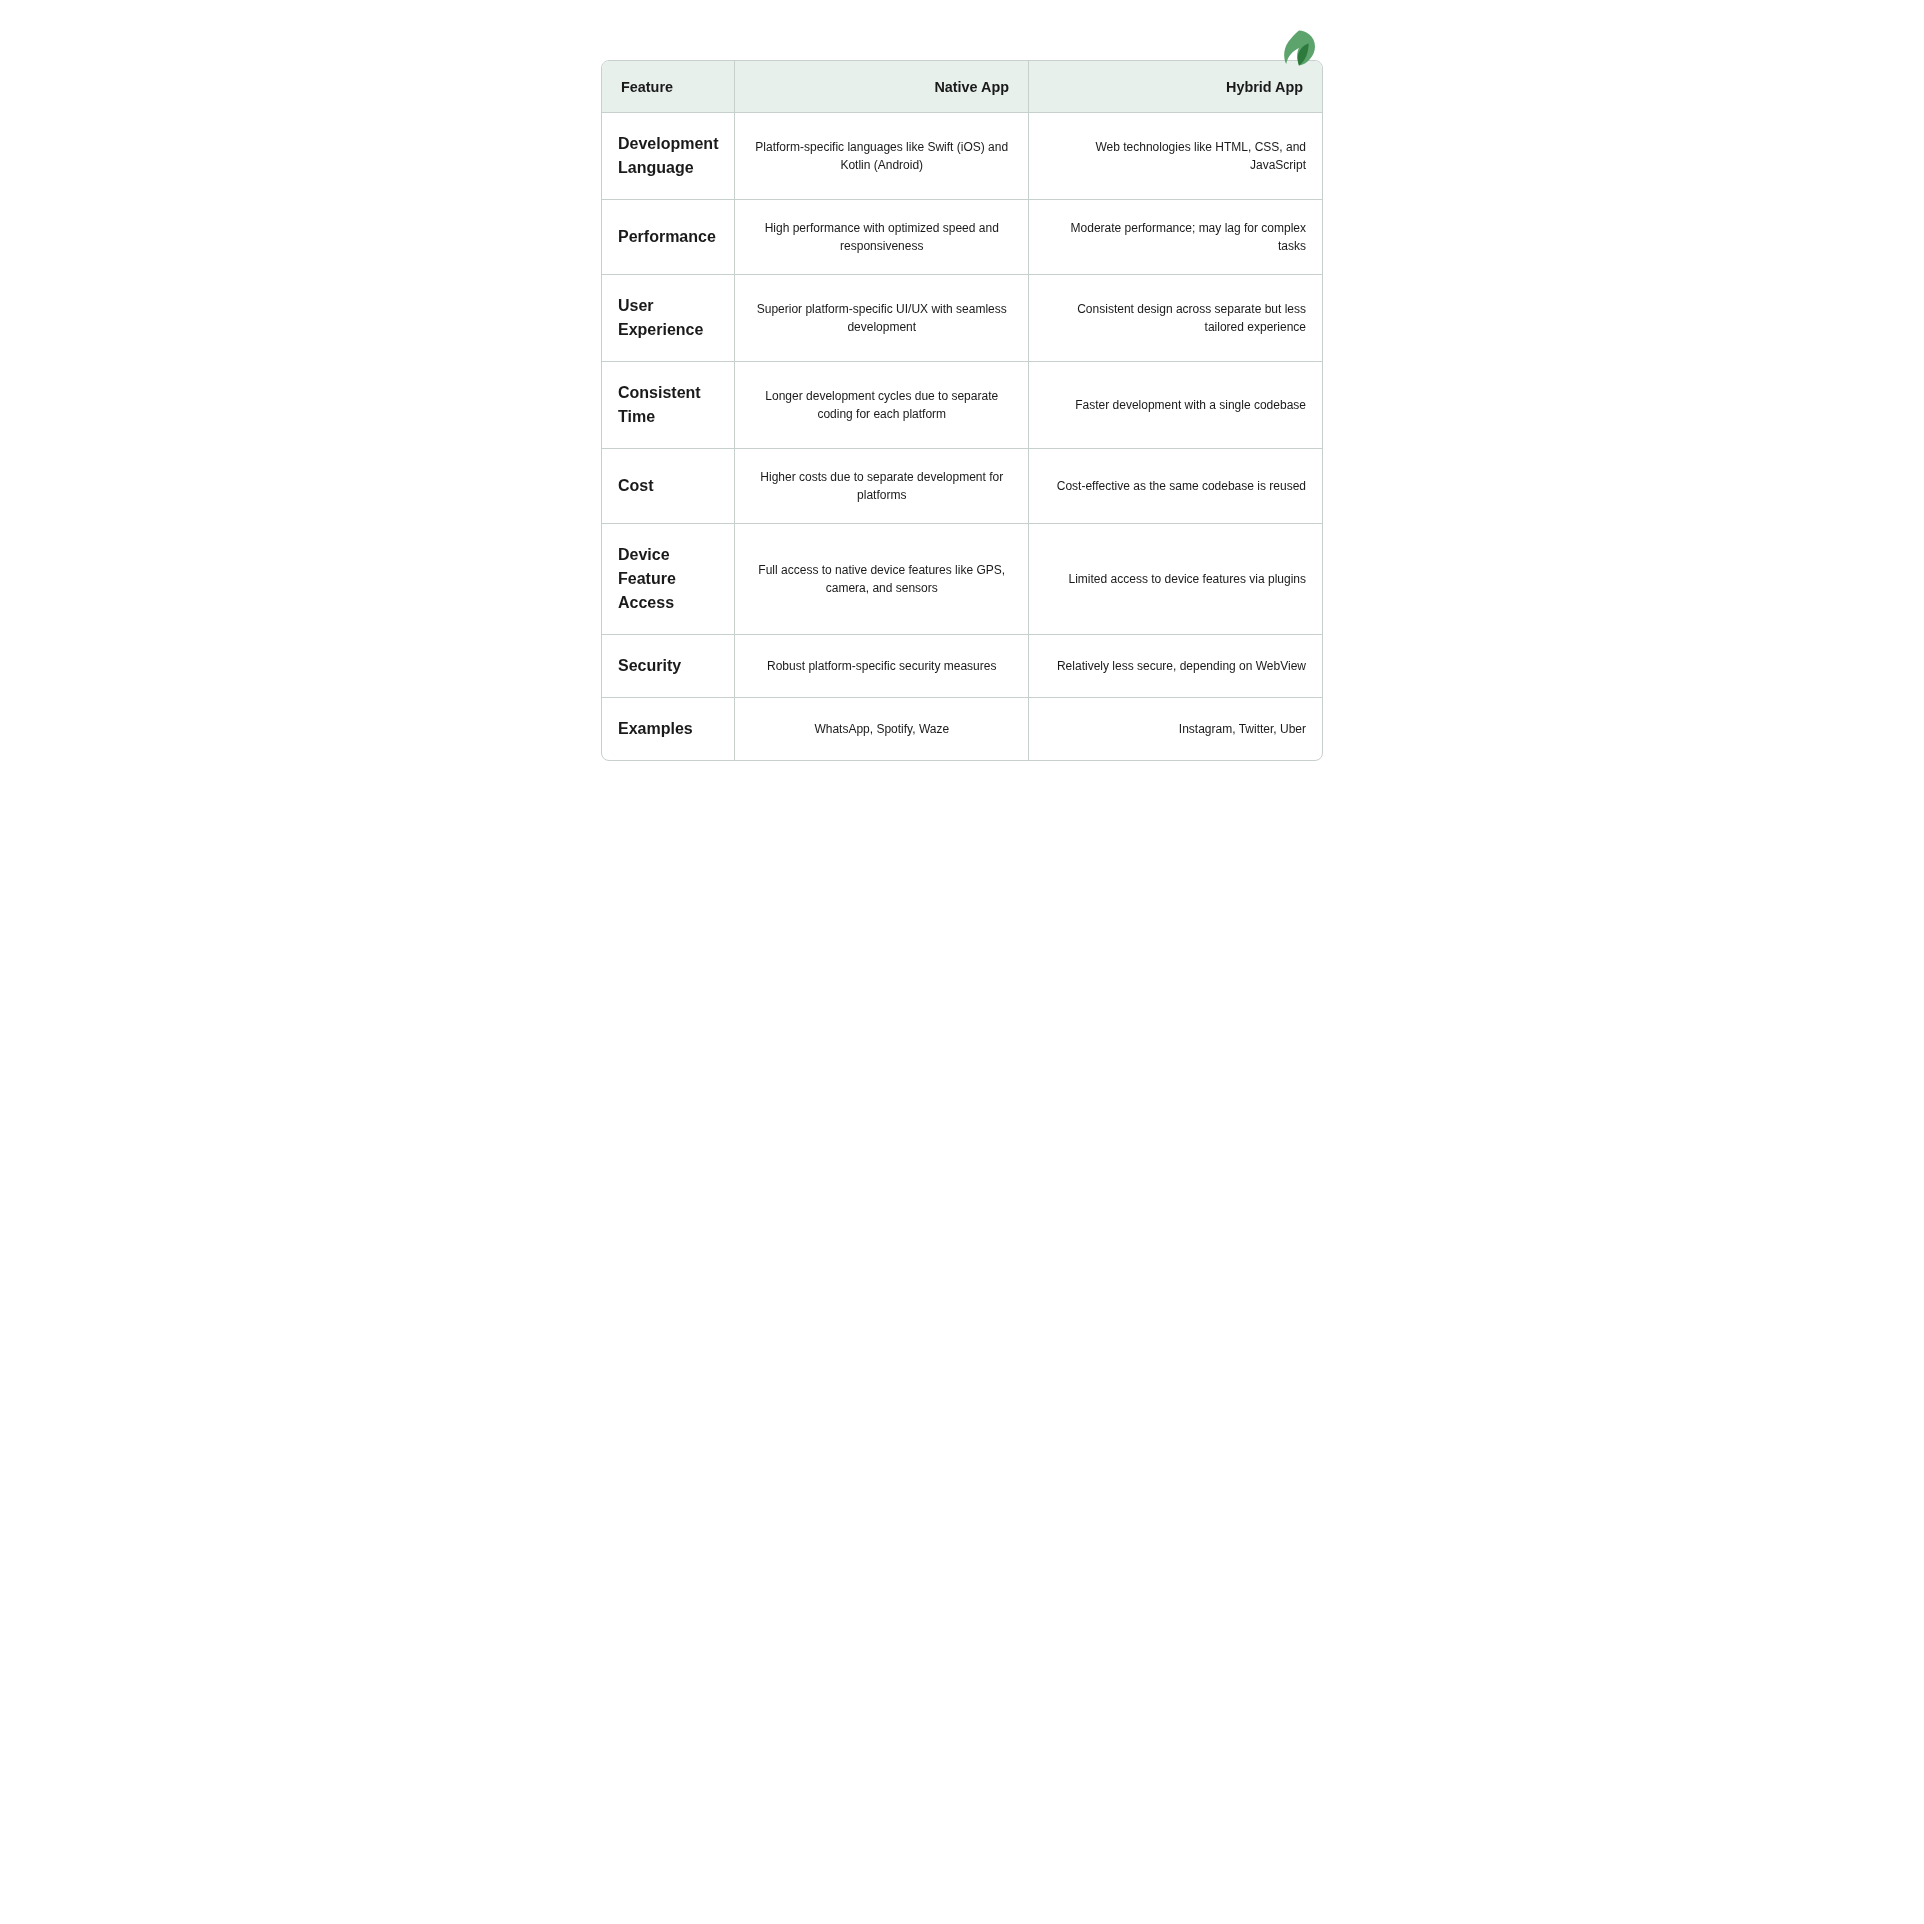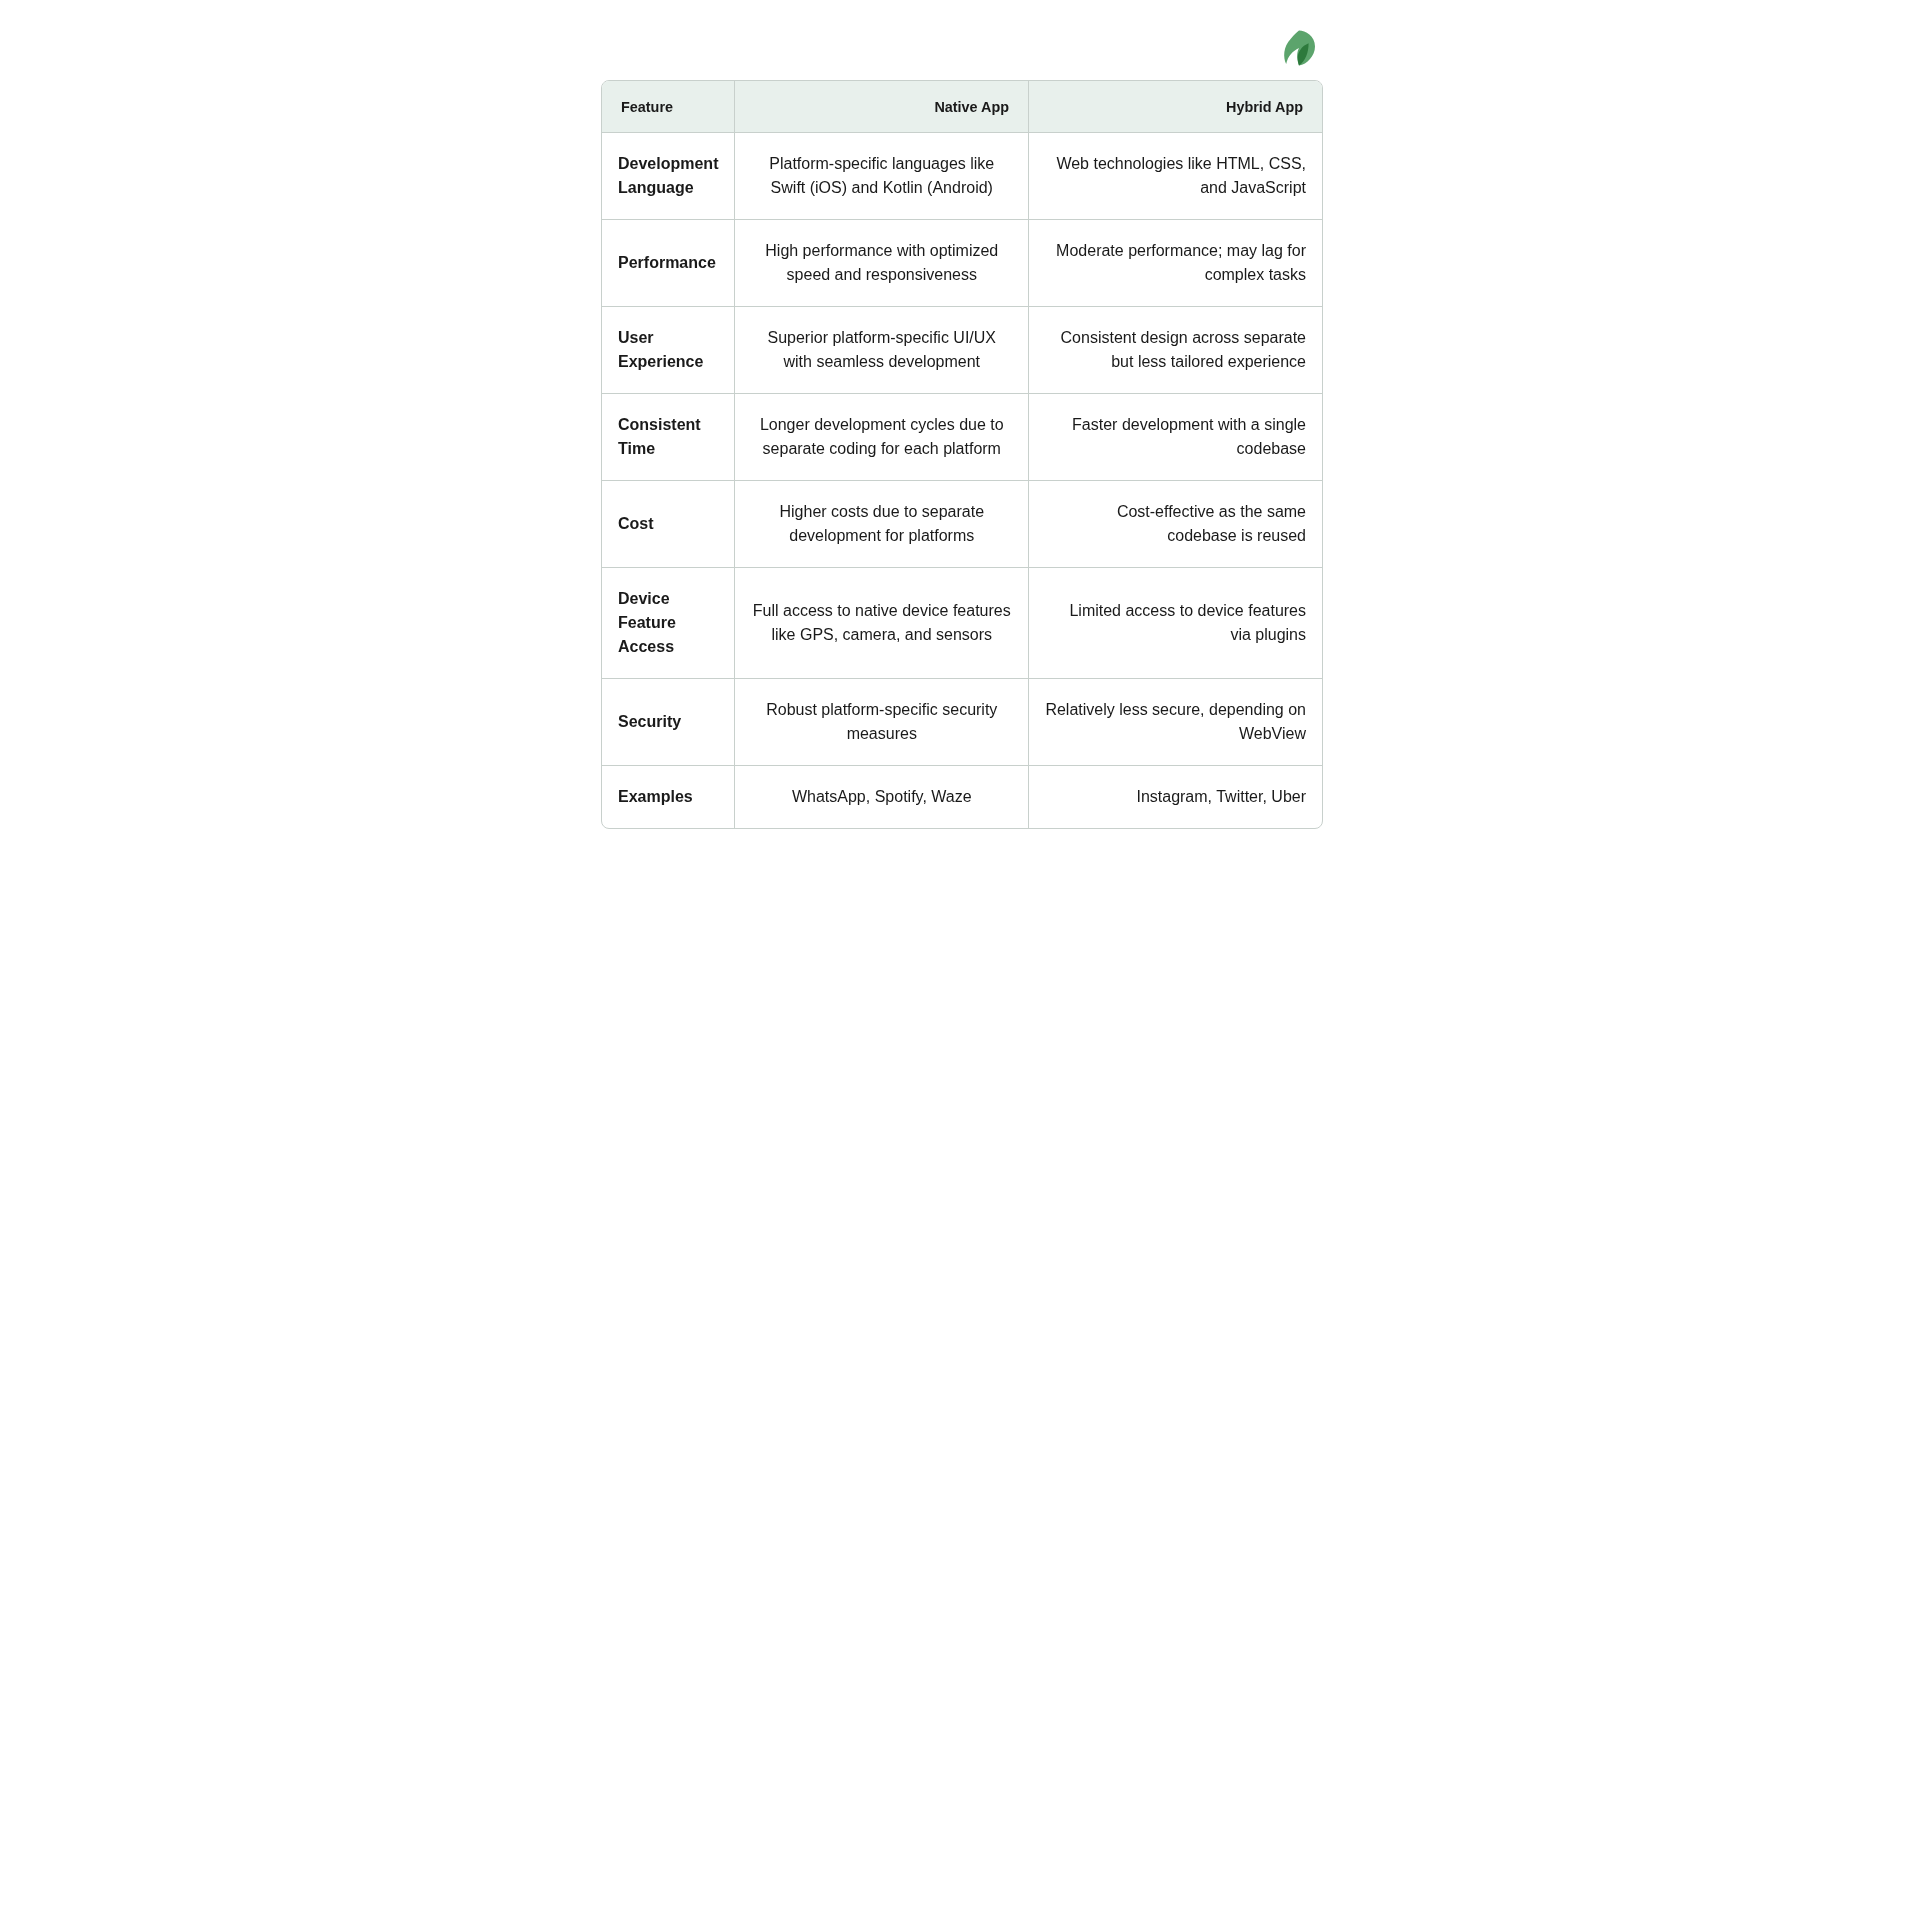--- a/index.html
+++ b/index.html
@@ -31,21 +31,21 @@
       width: 48px;
       height: 48px;
     }
 
     .logo-svg {
       width: 48px;
       height: 48px;
     }
 
     .table-container {
-      margin-top: 48px;
+      margin-top: 28px;
       border: 1.2px solid #c8d0cc;
       border-radius: 8px;
       overflow: hidden;
     }
 
     table {
       width: 100%;
       border-collapse: collapse;
     }
 
@@ -76,21 +76,21 @@
     }
 
     tbody tr:last-child {
       border-bottom: none;
     }
 
     tbody td {
       padding: 19px 16px;
       vertical-align: middle;
       color: #1a1a1a;
-      font-size: 16px;
+      font-size: 12px;
       line-height: 1.5;
     }
 
     tbody td:first-child {
       font-weight: 700;
       font-size: 16px;
       width: 18%;
       border-right: 1.2px solid #c8d0cc;
       vertical-align: middle;
     }

